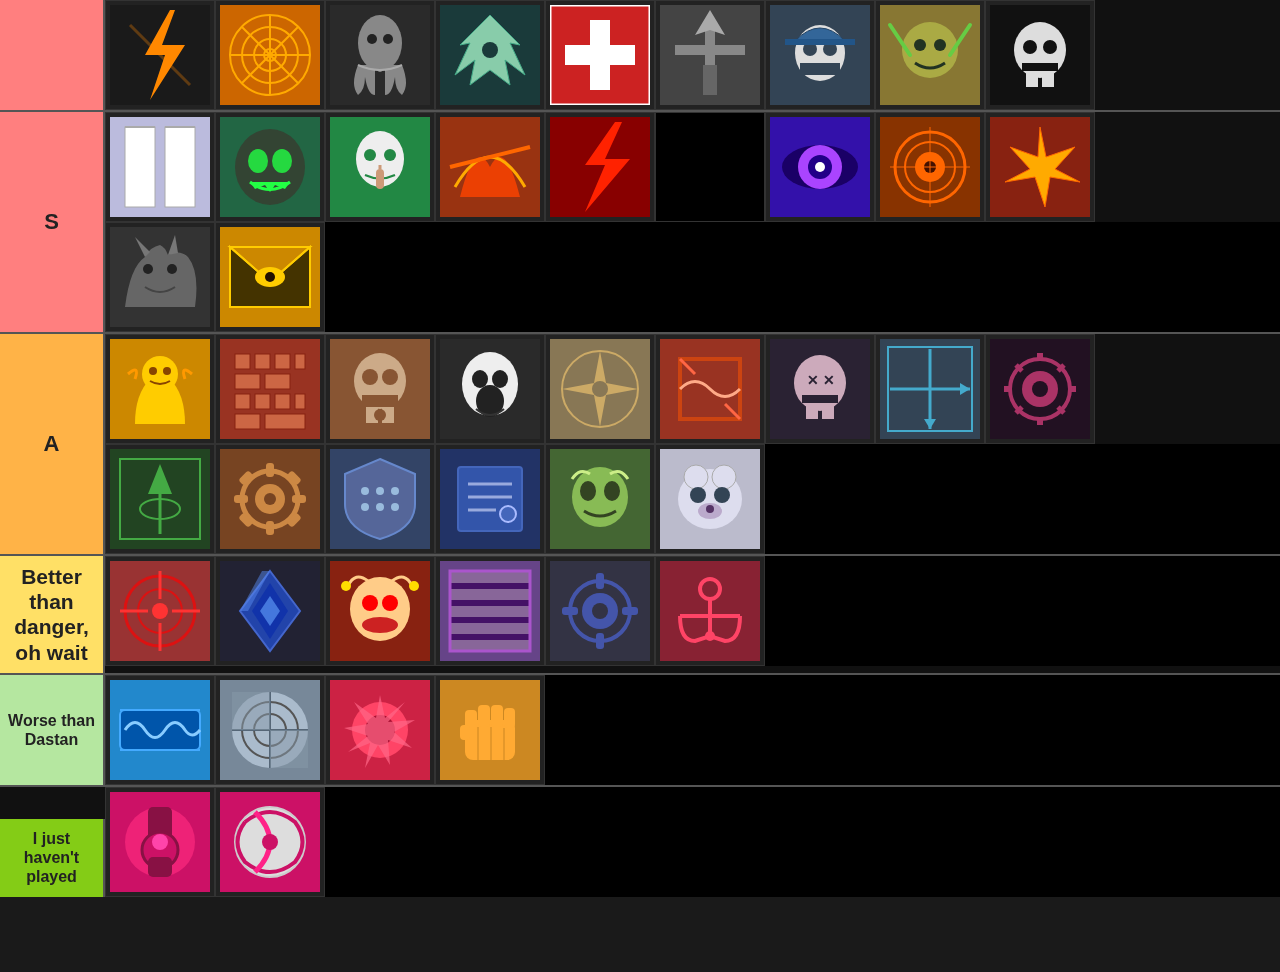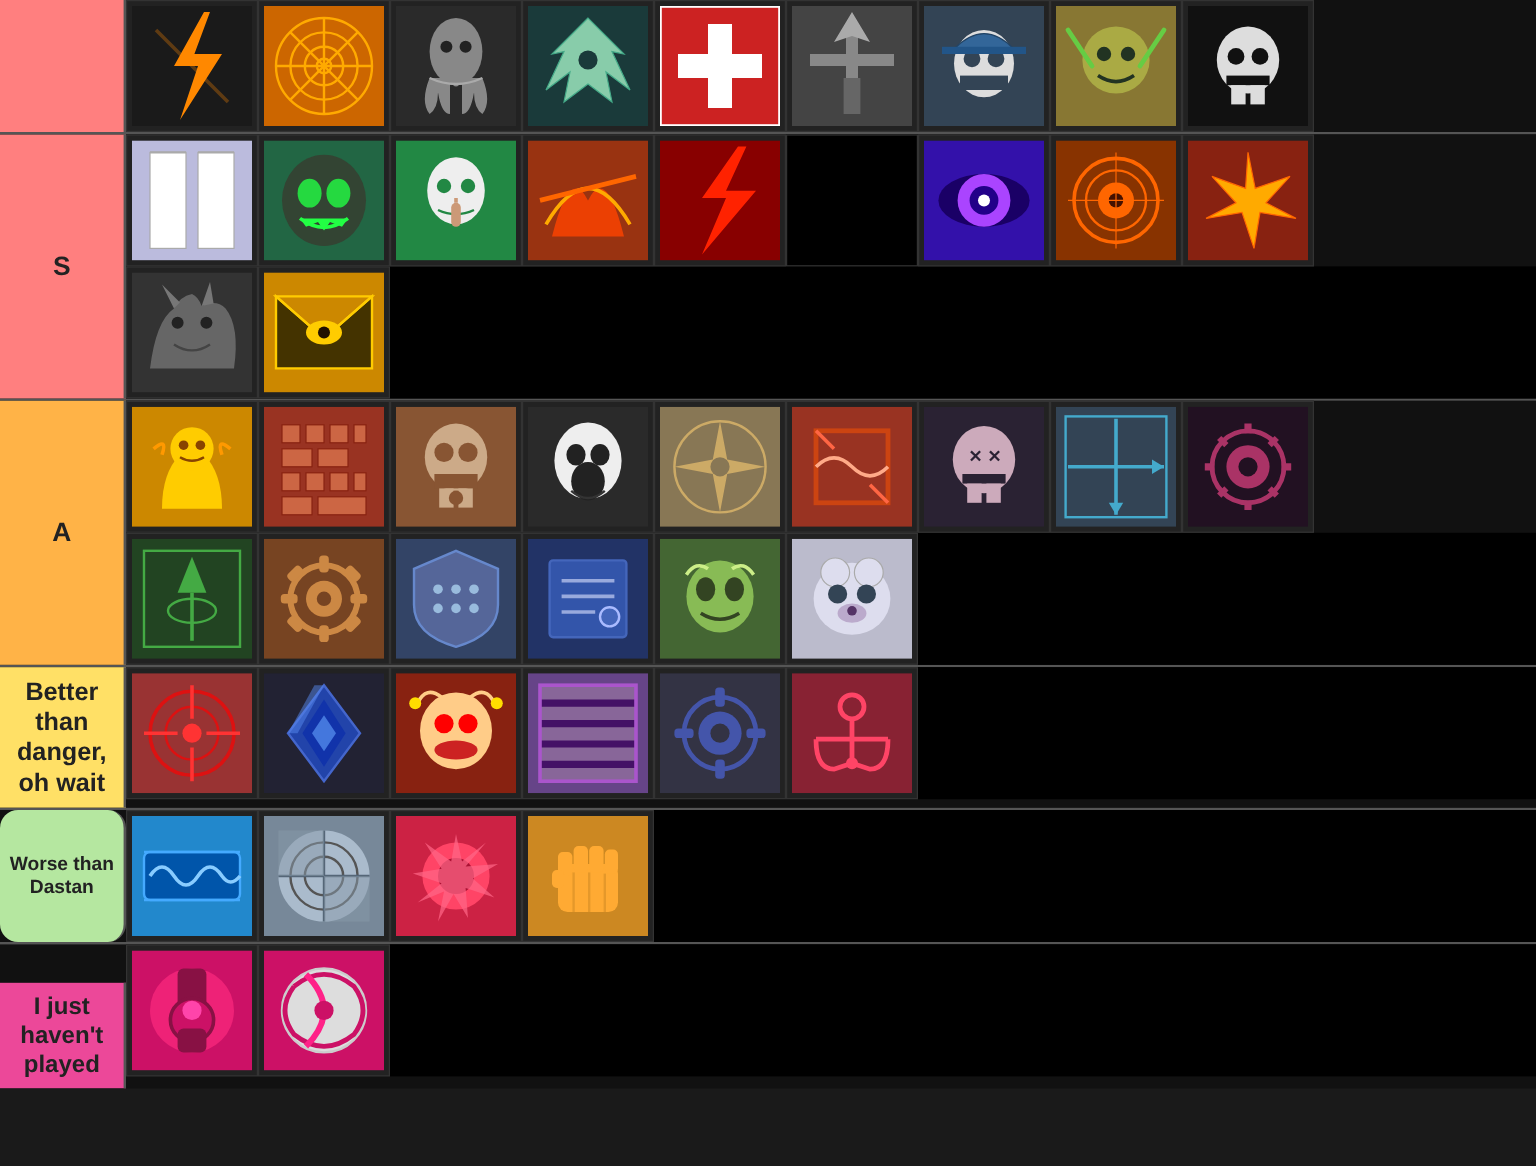--- a/index.html
+++ b/index.html
@@ -554,21 +554,21 @@
             <circle cx="50" cy="75" r="5" fill="#ff4466"></circle>
           </svg>
         </div>
 
         <div style="flex:1; background:#000; min-height:110px;"></div>
       </div>
     </div>
   </div>
 
   <div class="tier-row">
-    <div class="tier-label" style="background:#b5e7a0; font-size:16px;border-radius:15px;">Worse than Dastan</div>
+    <div class="tier-label" style="background:#b5e7a0; font-size:16px;">Worse than Dastan</div>
     <div class="tier-icons-container">
       <div style="display:flex; width:100%;">
 
         <div class="icon-cell">
           <svg width="100" height="100" viewBox="0 0 100 100">
             <rect width="100" height="100" fill="#2288cc"></rect>
             <rect x="10" y="30" width="80" height="40" rx="5" fill="#0055aa" stroke="#44aaff" stroke-width="2"></rect>
             <path d="M15 50 Q25 35 35 50 Q45 65 55 50 Q65 35 75 50 Q82 60 90 50" fill="none" stroke="#88ccff" stroke-width="3"></path>
             <line x1="10" y1="30" x2="90" y2="30" stroke="#44aaff" stroke-width="2"></line>
             <line x1="10" y1="70" x2="90" y2="70" stroke="#44aaff" stroke-width="2"></line>
@@ -611,21 +611,21 @@
             <line x1="64" y1="48" x2="64" y2="80" stroke="#cc8822" stroke-width="2" opacity="0.5"></line>
           </svg>
         </div>
 
         <div style="flex:1; background:#000; min-height:110px;"></div>
       </div>
     </div>
   </div>
 
   <div class="tier-row" style="border-bottom:none;">
-    <div class="tier-label" style="background:#ec4899; font-size:20px;margin-top:32px;">I just haven't played</div>
+    <div class="tier-label" style="background:#84cc16; font-size:16px;margin-top:32px;">I just haven't played</div>
     <div class="tier-icons-container">
       <div style="display:flex; width:100%;">
 
         <div class="icon-cell">
           <svg width="100" height="100" viewBox="0 0 100 100">
             <rect width="100" height="100" fill="#cc1166"></rect>
             <circle cx="50" cy="50" r="35" fill="#ee2277"></circle>
             <rect x="38" y="15" width="24" height="40" rx="5" fill="#881144"></rect>
             <circle cx="50" cy="58" r="18" fill="#cc1166" stroke="#881144" stroke-width="3"></circle>
             <rect x="38" y="65" width="24" height="20" rx="5" fill="#881144"></rect>

